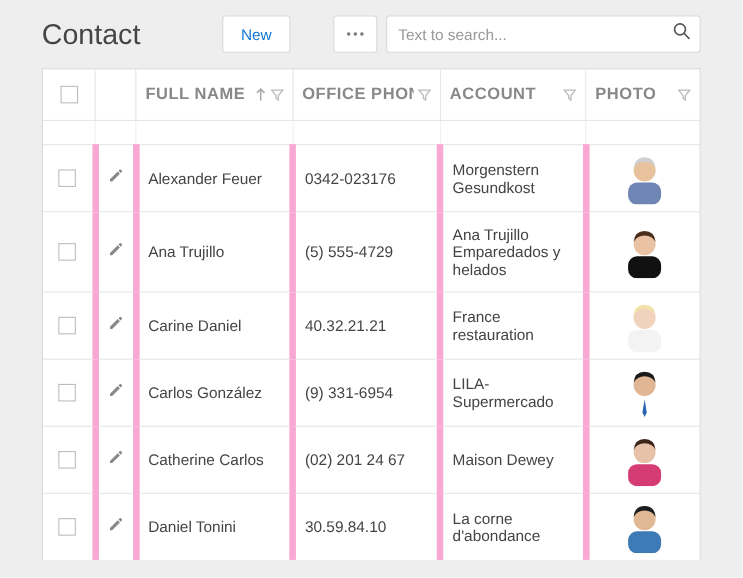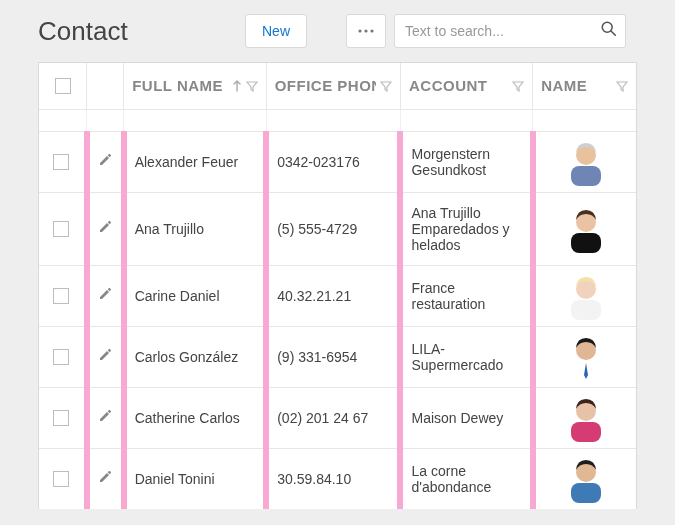--- a/index.html
+++ b/index.html
@@ -7,21 +7,21 @@
     font-family: "Segoe UI", Tahoma, Arial, sans-serif;
     background: #eeeeee;
     width: 675px;
     height: 525px;
     overflow: hidden;
     color: #333;
   }
   .header {
     display: flex;
     align-items: center;
-    padding: 14px 49px 14px 38px;
+    padding: 14px 38px 14px 38px;
   }
   .title {
     font-size: 26px;
     font-weight: 300;
     color: #444;
     flex: 0 0 auto;
   }
   .spacer { flex: 1; }
   .btn {
     height: 34px;
@@ -40,21 +40,21 @@
   }
   .btn.ellipsis {
     width: 40px;
     padding: 0;
     color: #777;
     font-size: 18px;
     letter-spacing: 1px;
   }
   .search-wrap {
     position: relative;
-    width: 232px;
+    width: 286px;
   }
   .search-input {
     width: 100%;
     height: 34px;
     border: 1px solid #d9d9d9;
     border-radius: 3px;
     padding: 0 36px 0 10px;
     font-size: 14px;
     color: #555;
     background: #fff;
@@ -201,21 +201,21 @@
         <th>
           <div class="th-inner">
             <span class="lbl">ACCOUNT</span>
             <svg width="12" height="12" viewBox="0 0 12 12">
               <path d="M1 2 H11 L7 7 V11 L5 9.5 V7 Z" fill="none" stroke="#bbb" stroke-width="1.2"></path>
             </svg>
           </div>
         </th>
         <th>
           <div class="th-inner">
-            <span class="lbl">NAME</span>
+            <span class="lbl">PHOTO</span>
             <svg width="12" height="12" viewBox="0 0 12 12">
               <path d="M1 2 H11 L7 7 V11 L5 9.5 V7 Z" fill="none" stroke="#bbb" stroke-width="1.2"></path>
             </svg>
           </div>
         </th>
       </tr>
     </thead>
     <tbody id="grid-body">
       <tr class="filter-row">
         <td></td>

